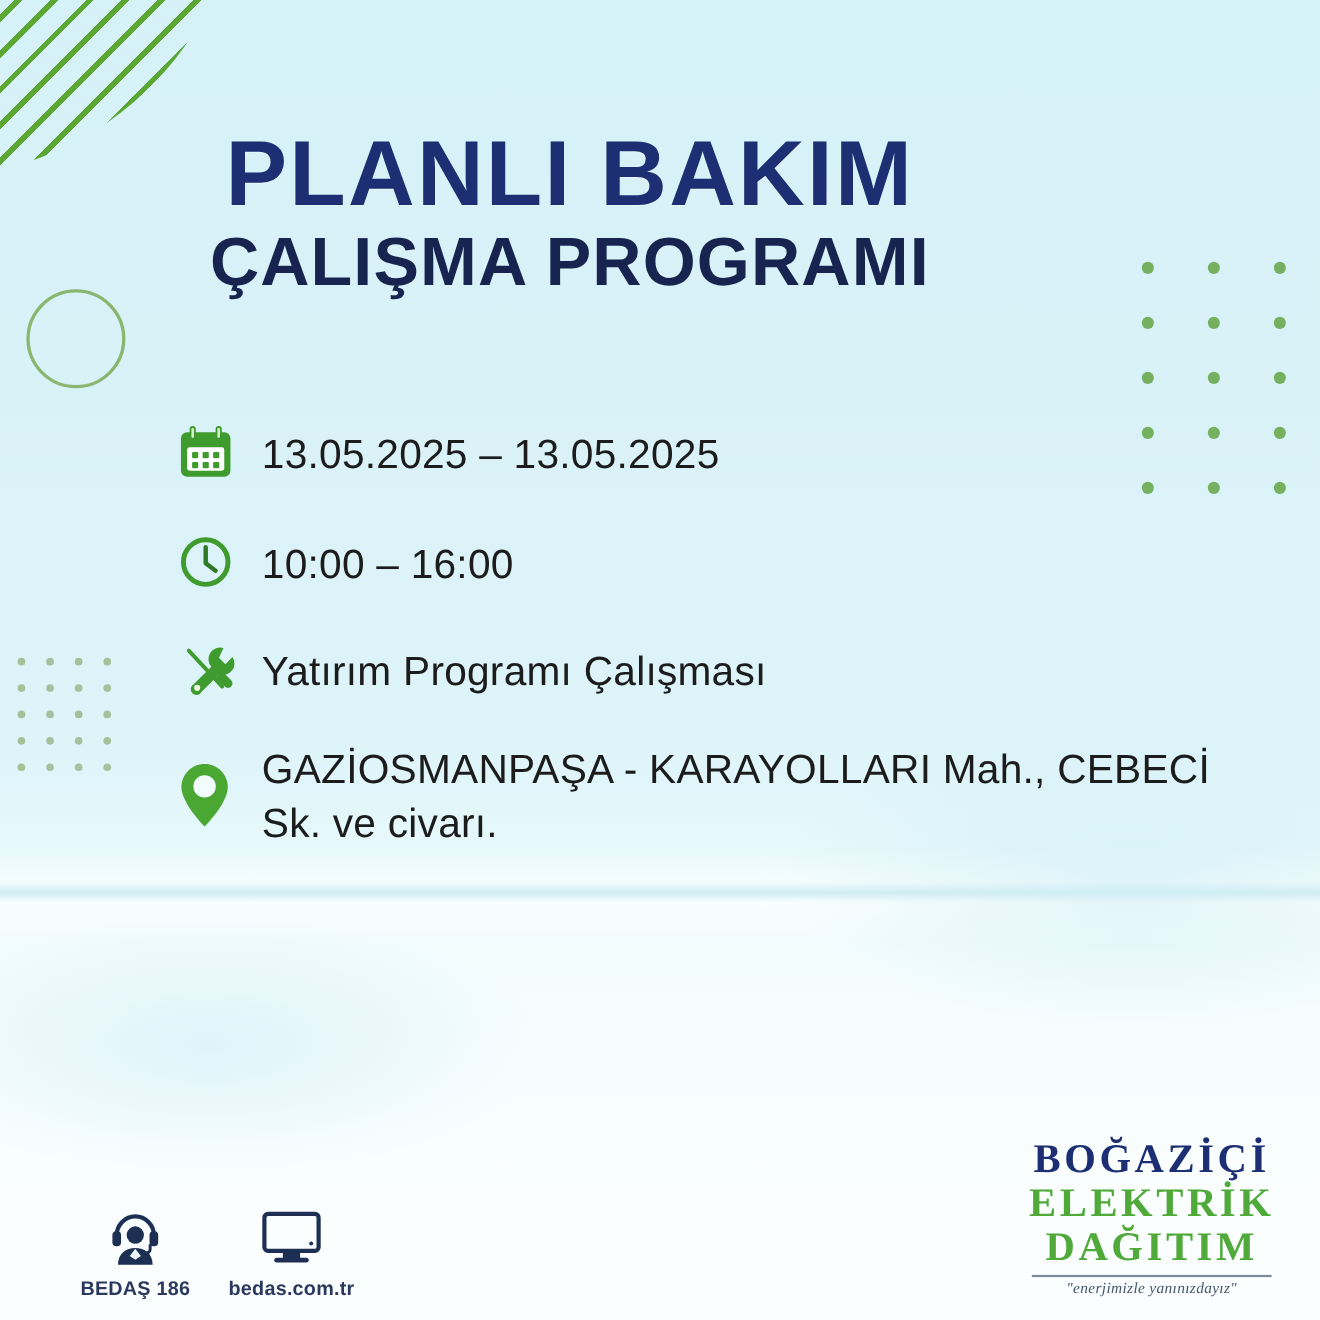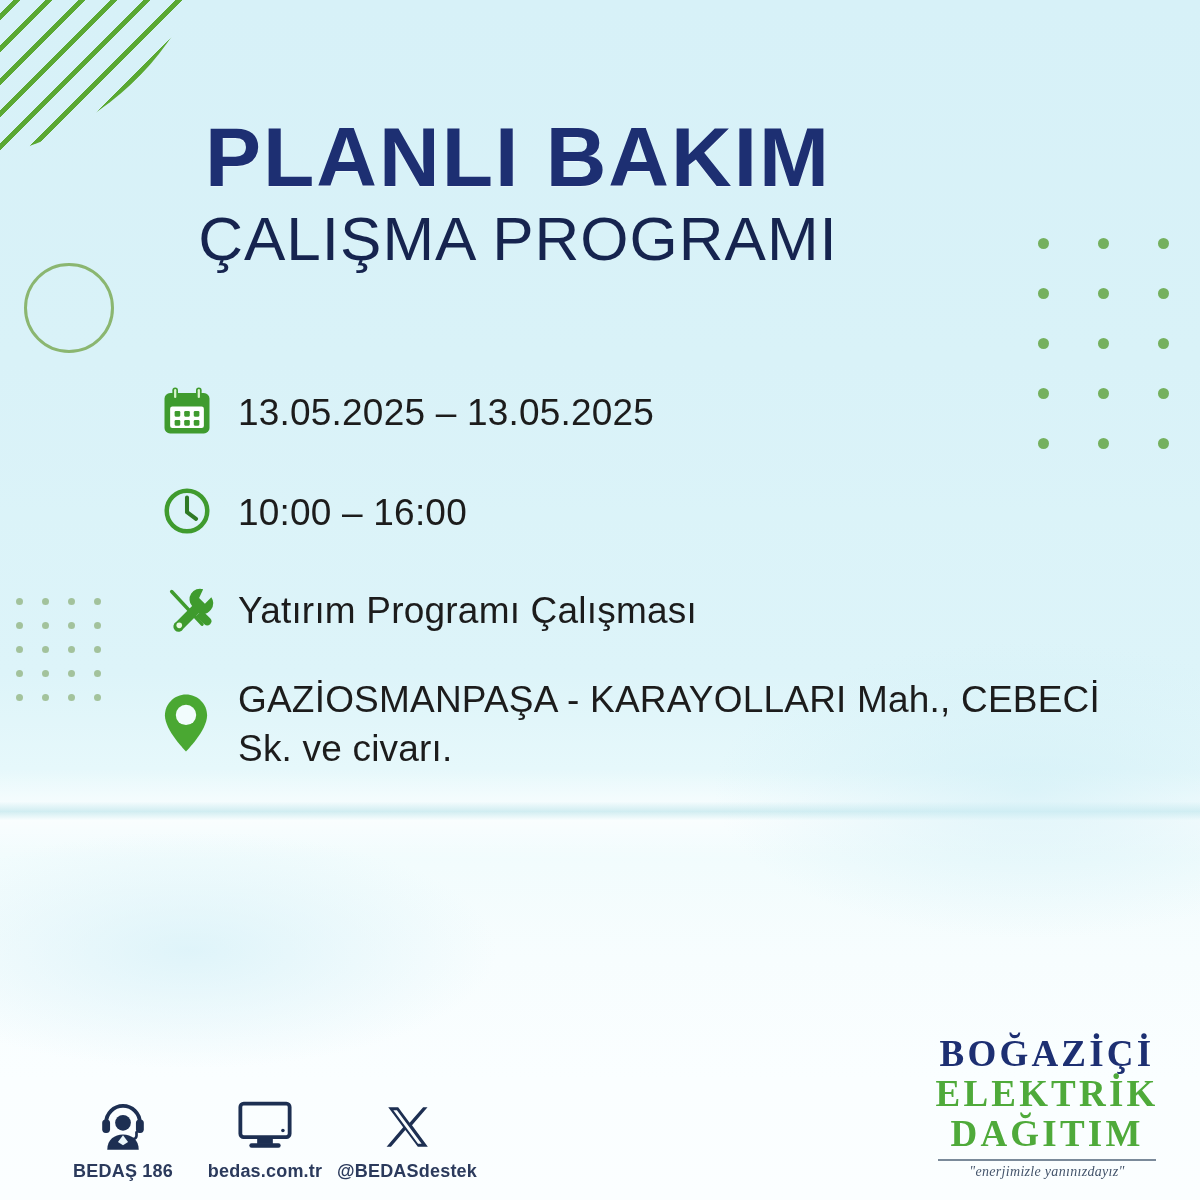--- a/index.html
+++ b/index.html
@@ -149,21 +149,21 @@
     font-weight: bold;
     font-size: 84px;
     letter-spacing: 2px;
     color: #1d2f72;
     line-height: 0.95;
     margin: 0;
     text-shadow: 0 1px 0 rgba(255,255,255,0.4);
   }
   .title-sub {
     font-family: "Liberation Sans", sans-serif;
-    font-weight: normal;
+    font-weight: bold;
     font-size: 62px;
     letter-spacing: 1px;
     color: #16244f;
     line-height: 1.18;
     margin: 0;
     padding-top: 4px;
   }
 
   
   .info-list {
@@ -402,29 +402,20 @@
         <svg width="56" height="52" viewBox="0 0 50 46" aria-hidden="true">
           <rect x="3" y="3" width="44" height="30" rx="3" fill="none" stroke="#1d2f52" stroke-width="3.4"></rect>
           <rect x="18" y="34" width="14" height="5" fill="#1d2f52"></rect>
           <rect x="11" y="38.5" width="28" height="4" rx="2" fill="#1d2f52"></rect>
           <circle cx="41" cy="27" r="1.6" fill="#1d2f52"></circle>
         </svg>
       </div>
       <div class="c-label">bedas.com.tr</div>
     </div>
 
-    <div class="contact">
-      <div class="c-icon">
-        <svg width="50" height="50" viewBox="0 0 48 48" aria-hidden="true">
-          <path d="M6 5 h9.5 l11 14.8 L39.5 5 h4.2 L28.8 22.4 L44 43 h-9.6 L22.4 26.9 L8.6 43 H4.4 L20.3 24.2 Z
-                   M10.9 8 L34.6 40 h3.4 L14.3 8 Z" fill="#1d2f52"></path>
-        </svg>
-      </div>
-      <div class="c-label">@BEDASdestek</div>
-    </div>
 
   </div>
 
   <div class="brand">
     <div class="b-line b1">BOĞAZİÇİ</div>
     <div class="b-line b2">ELEKTRİK</div>
     <div class="b-line b3">DAĞITIM</div>
     <div class="b-rule"></div>
     <div class="b-tag">"enerjimizle yanınızdayız"</div>
   </div>

